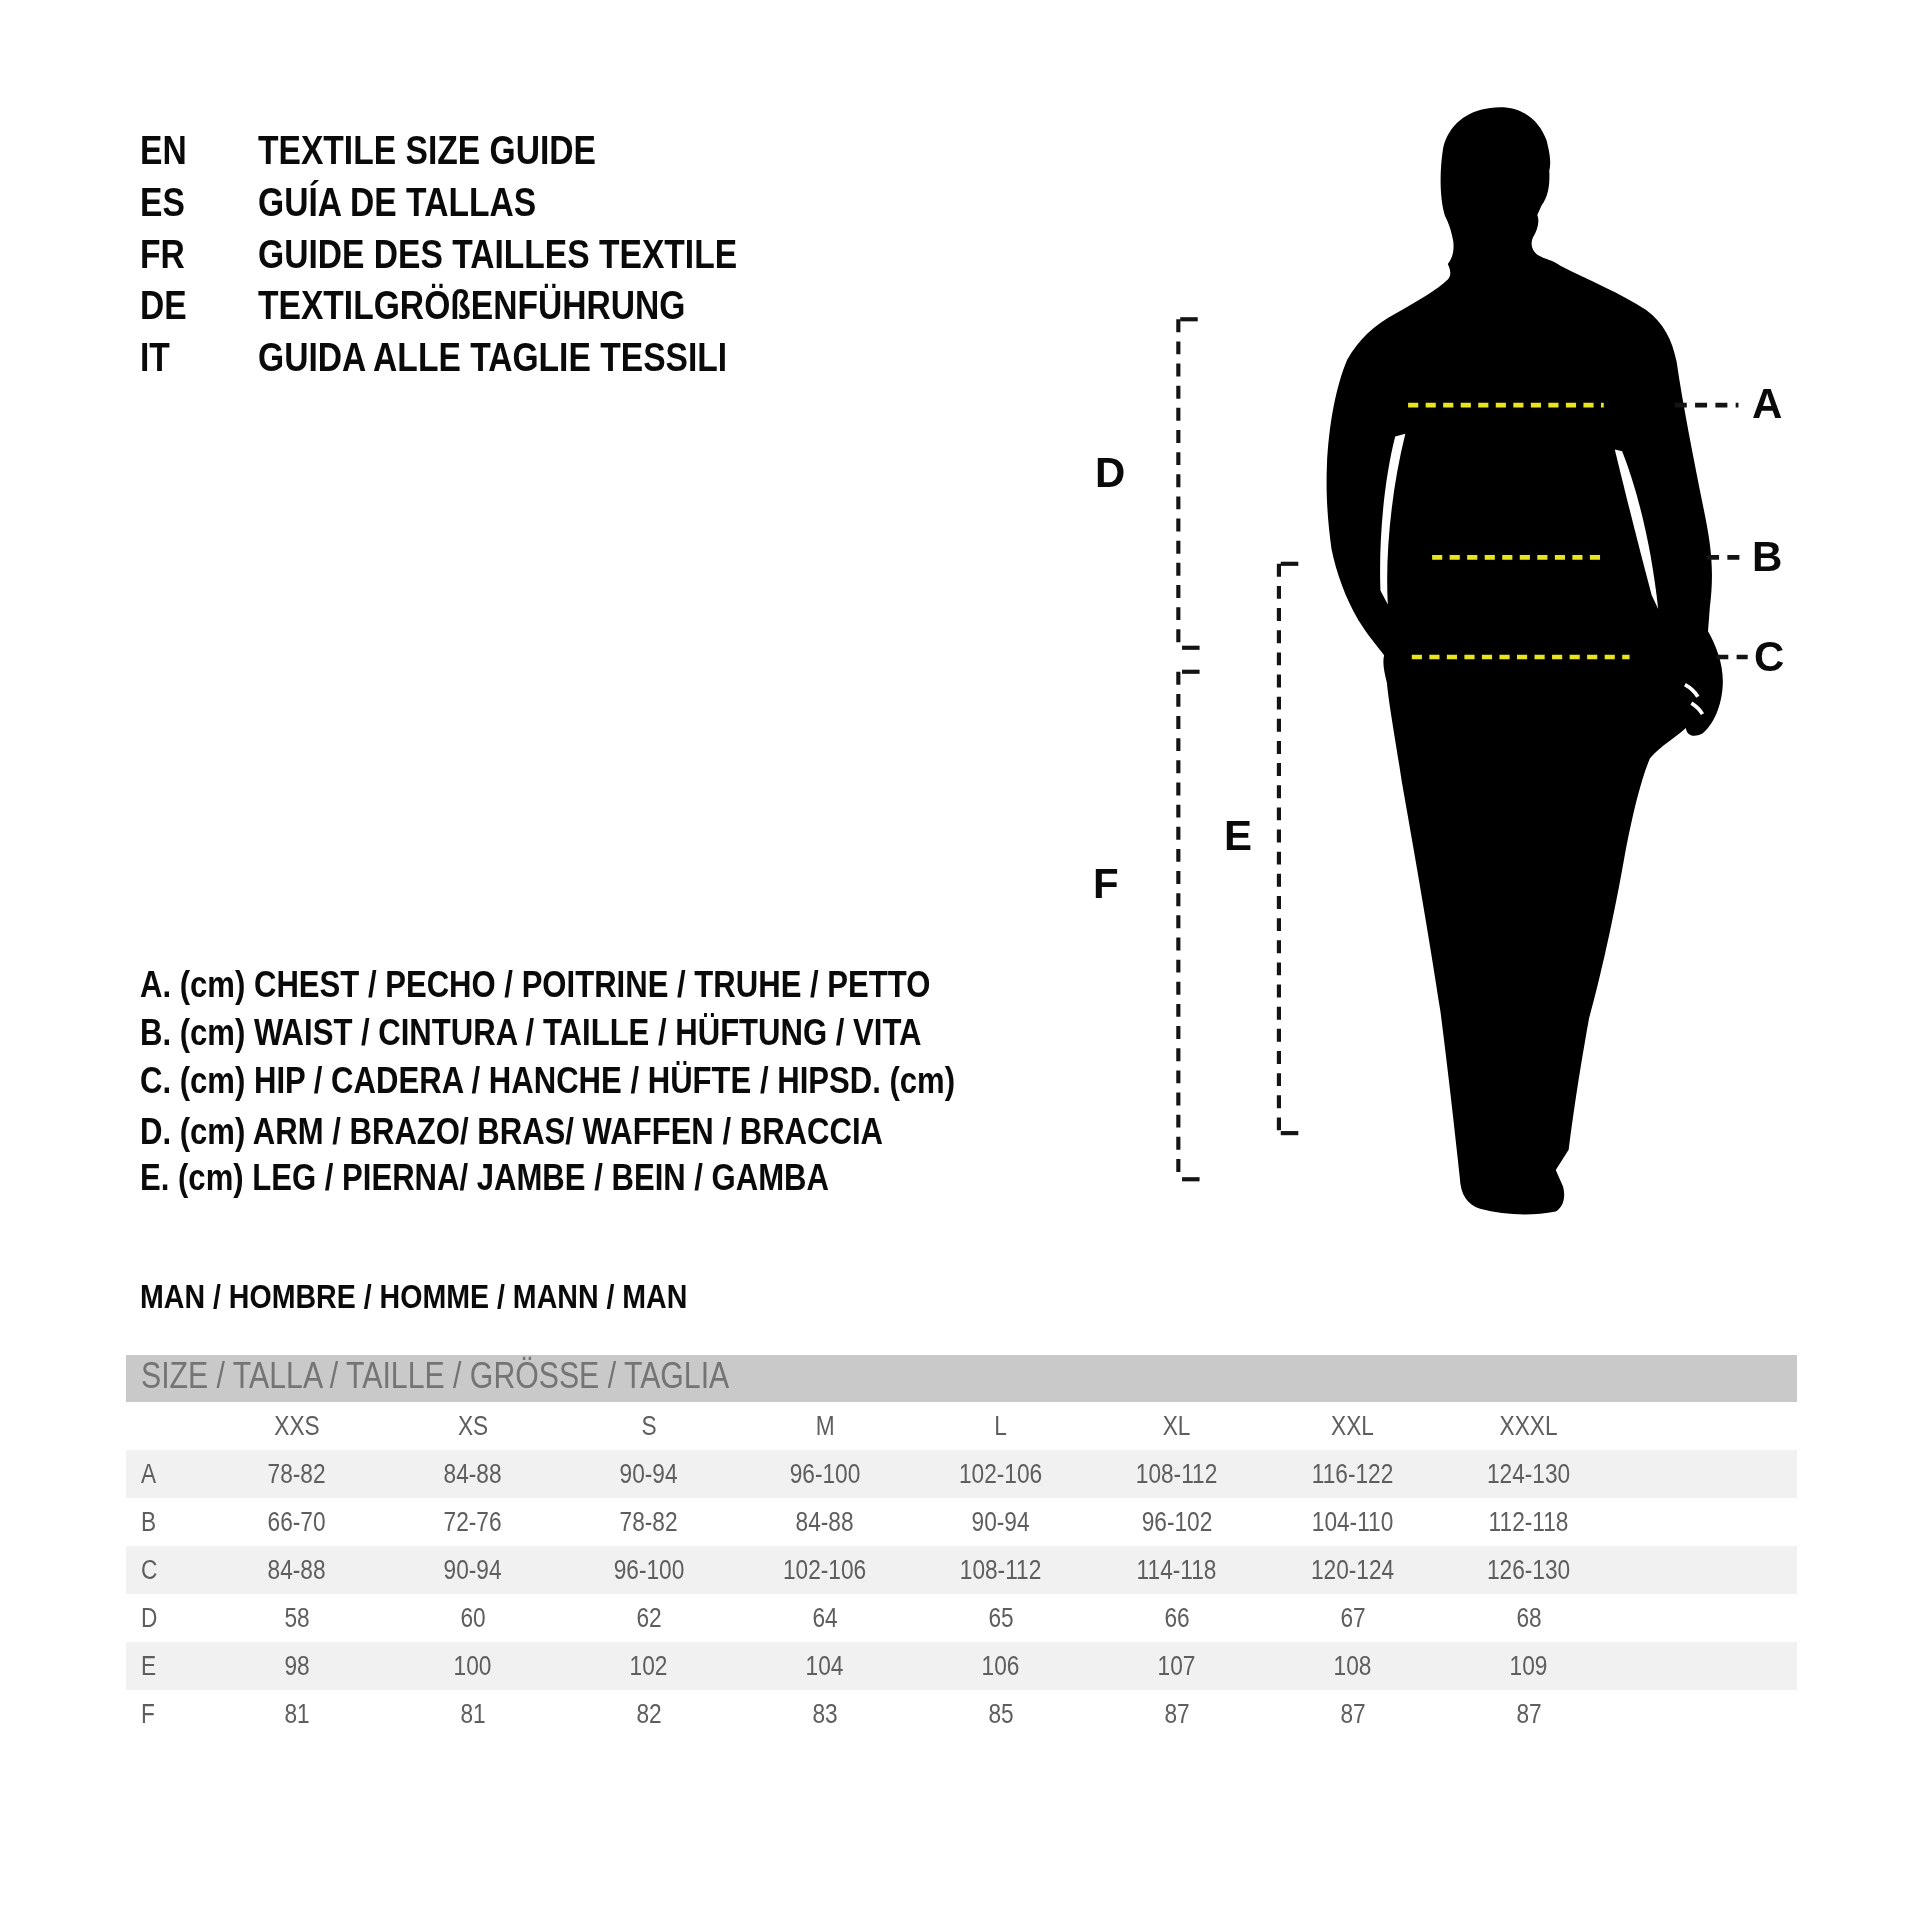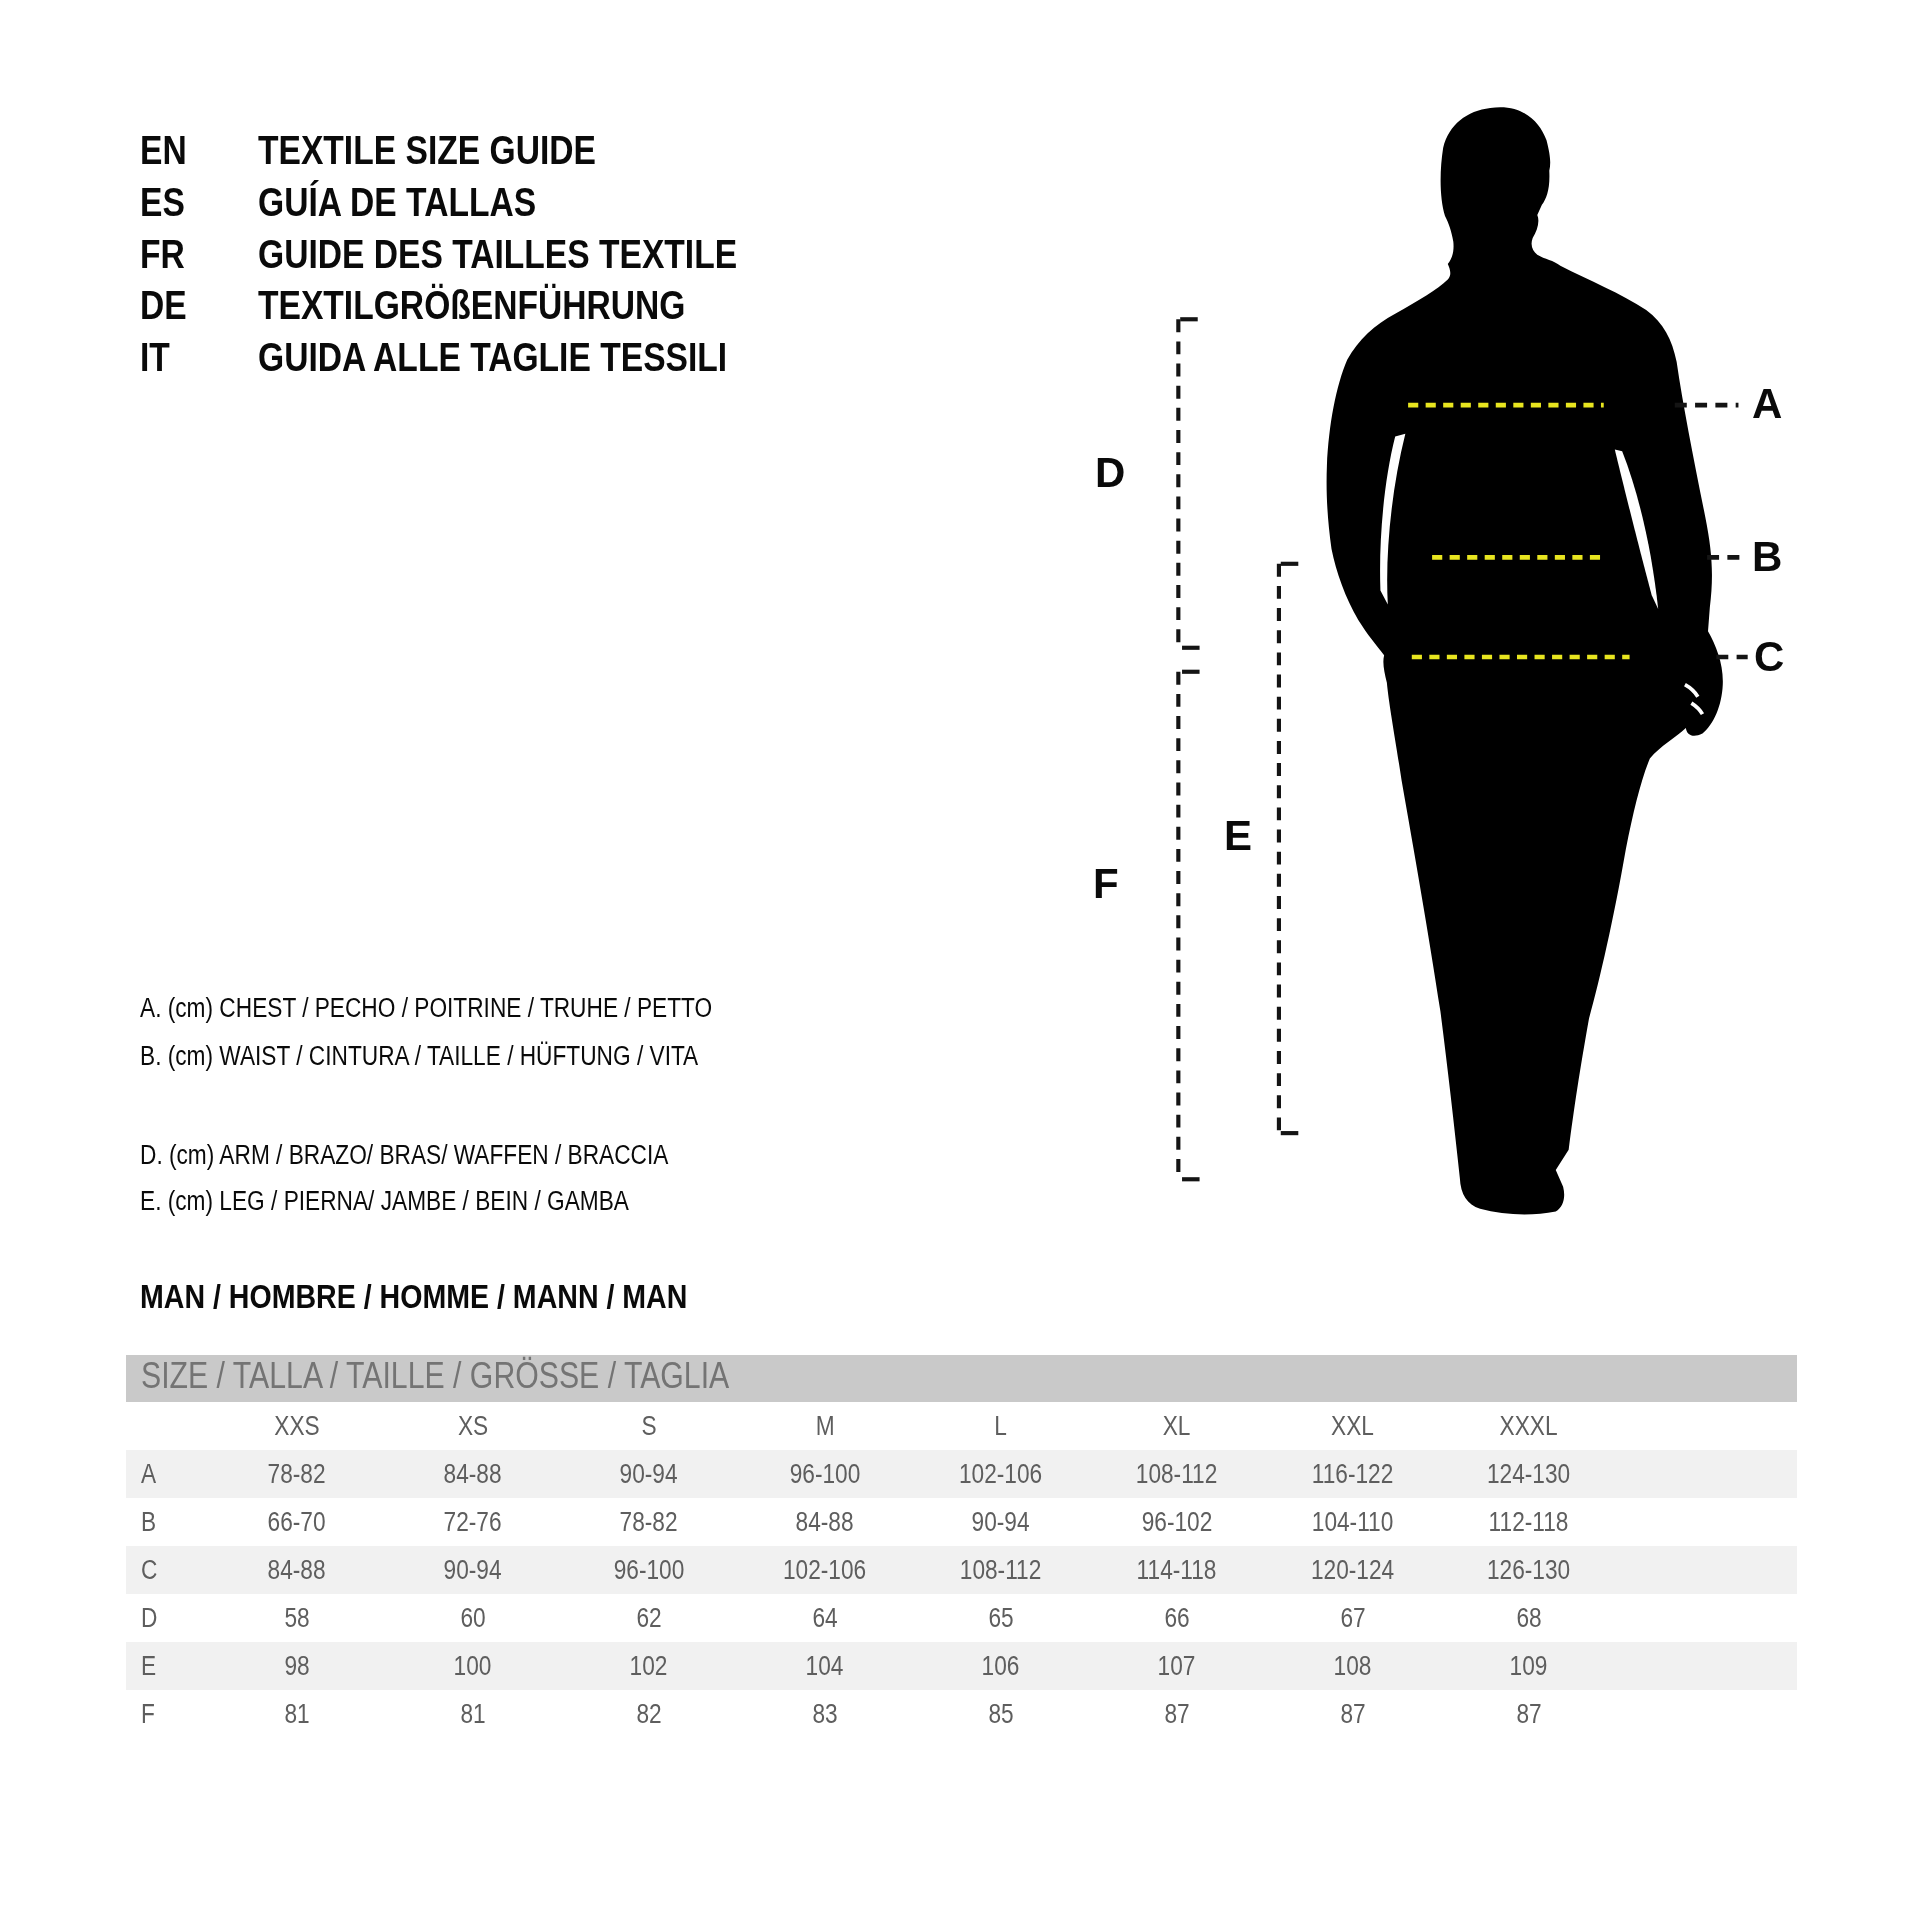--- a/index.html
+++ b/index.html
@@ -11,21 +11,21 @@
 
   
   .lang{position:absolute;left:140px;height:46px;line-height:46px;font-size:40px;font-weight:600;}
   .lang .lcode{position:absolute;left:0;}
   .lang .ltitle{position:absolute;left:118px;}
 
   
   .flabel{position:absolute;font-size:42px;font-weight:600;line-height:48px;}
 
   
-  .desc{position:absolute;left:140px;font-size:27px;font-weight:400;line-height:39px;margin-top:24px;}
+  .desc{position:absolute;left:140px;font-size:37px;font-weight:700;line-height:39px;}
 
   .category{position:absolute;left:140px;top:1277px;font-size:34px;font-weight:600;line-height:39px;text-align:right;}
 
   
   .table{position:absolute;left:126px;top:1355px;width:1671px;}
   .thead{height:47px;background:var(--header_bar_bg,#c9c9c9);color:var(--header_bar_text,#747474);
          font-size:36px;display:flex;align-items:flex-start;padding-left:14.8px;box-sizing:border-box;}
   .trow{display:grid;grid-template-columns:83px repeat(8,176px) 1fr;height:48px;align-items:center;
         color:var(--table_text,#5e5e5e);font-size:27px;font-weight:400;}
   .trow.band{background:var(--row_band_bg,#f1f1f1);}
@@ -119,20 +119,22 @@
   <div class="flabel abs" style="left:1752px;top:533px">B</div>
   <div class="flabel abs" style="left:1754px;top:633px">C</div>
   <div class="flabel abs" style="left:1095px;top:449px">D</div>
   <div class="flabel abs" style="left:1224px;top:812px">E</div>
   <div class="flabel abs" style="left:1093px;top:860px">F</div>
 
   <div class="desc" style="top:965px">
     <span class="cond">A. (cm) CHEST / PECHO / POITRINE / TRUHE / PETTO</span></div>
   <div class="desc" style="top:1013px">
     <span class="cond">B. (cm) WAIST / CINTURA / TAILLE / HÜFTUNG / VITA</span></div>
+  <div class="desc" style="top:1061px">
+    <span class="cond">C. (cm) HIP / CADERA / HANCHE / HÜFTE / HIPSD. (cm)</span></div>
   <div class="desc" style="top:1112px">
     <span class="cond">D. (cm) ARM / BRAZO/ BRAS/ WAFFEN / BRACCIA</span></div>
   <div class="desc" style="top:1158px">
     <span class="cond">E. (cm) LEG / PIERNA/ JAMBE / BEIN / GAMBA</span></div>
 
   <div class="category">
     <span class="cond">MAN / HOMBRE / HOMME / MANN / MAN</span></div>
 
   <div class="table">
     <div class="thead">

